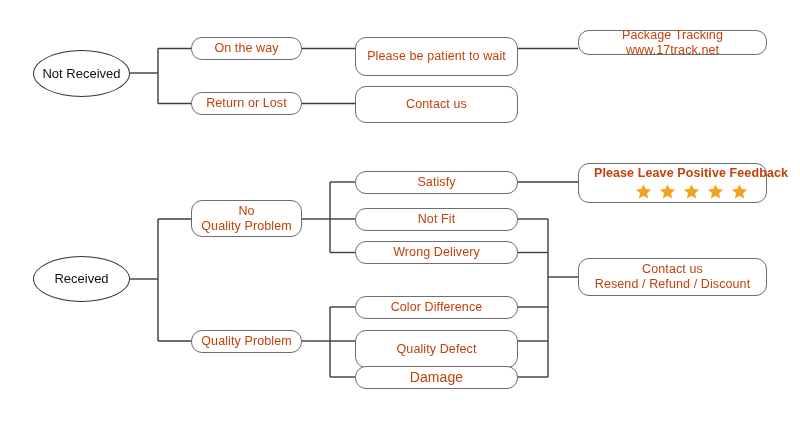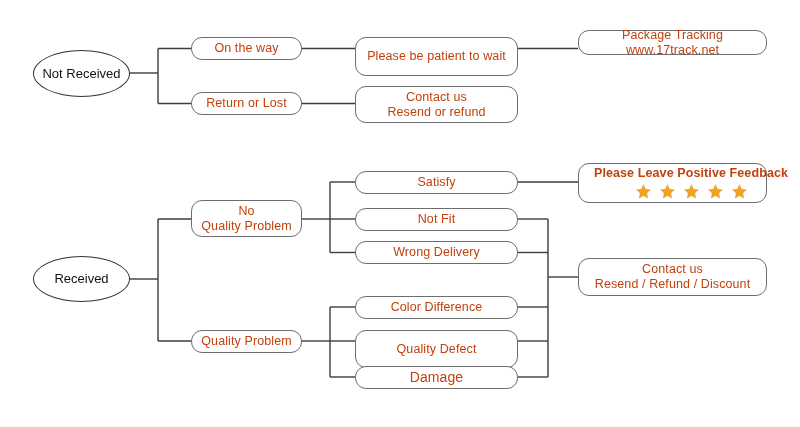--- a/index.html
+++ b/index.html
@@ -172,21 +172,20 @@
 
   <div class="node rounded" style="left:191px; top:92px; width:111px; height:23px; font-size:12.5px;">
     <div class="lines">
       <span class="ln">Return or Lost</span>
     </div>
   </div>
 
   <div class="node rounded" style="left:355px; top:86px; width:163px; height:37px; font-size:12.5px;">
     <div class="lines">
       <span class="ln">Contact us</span>
-      <span class="ln">Resend or refund</span>
     </div>
   </div>
 
   <div class="ellipse" style="left:33px; top:256px; width:97px; height:46px; font-size:13px;">
     <div class="lines">
       <span class="ln">Received</span>
     </div>
   </div>
 
   <div class="node rounded" style="left:191px; top:200px; width:111px; height:37px; font-size:12.5px;">

